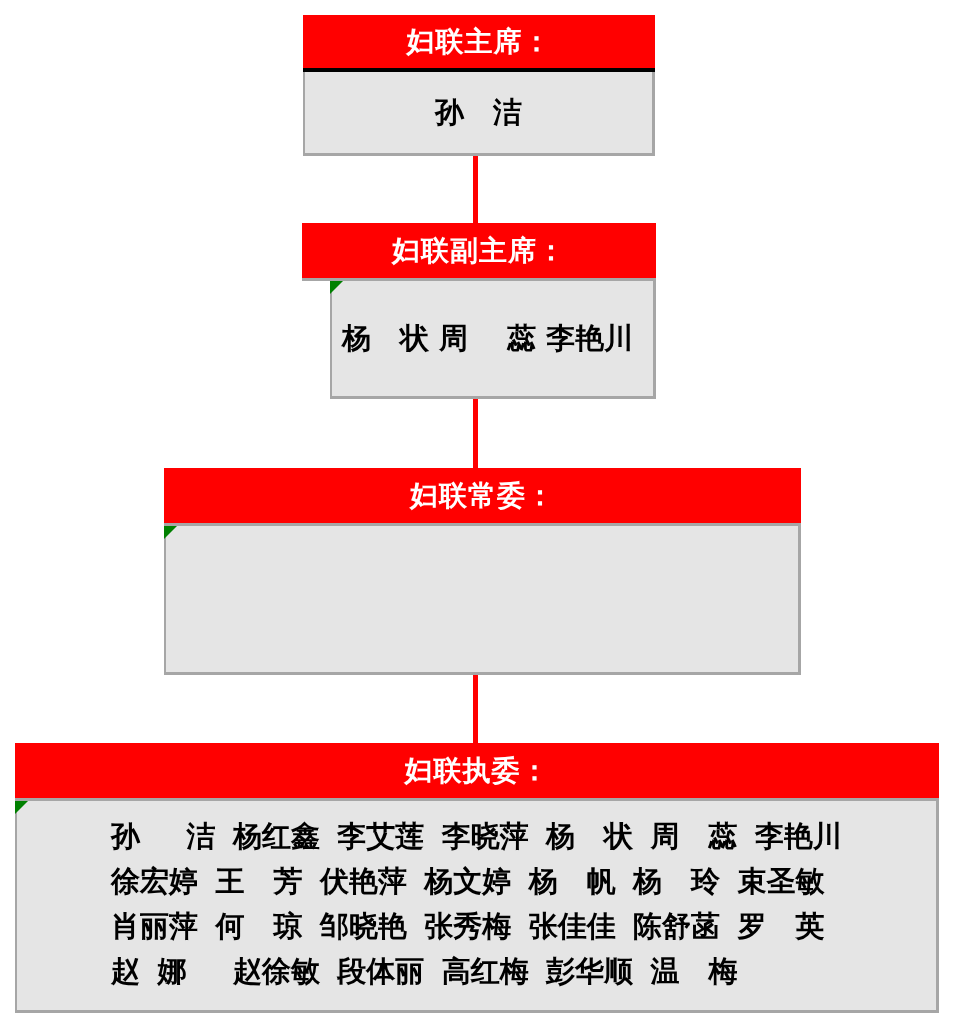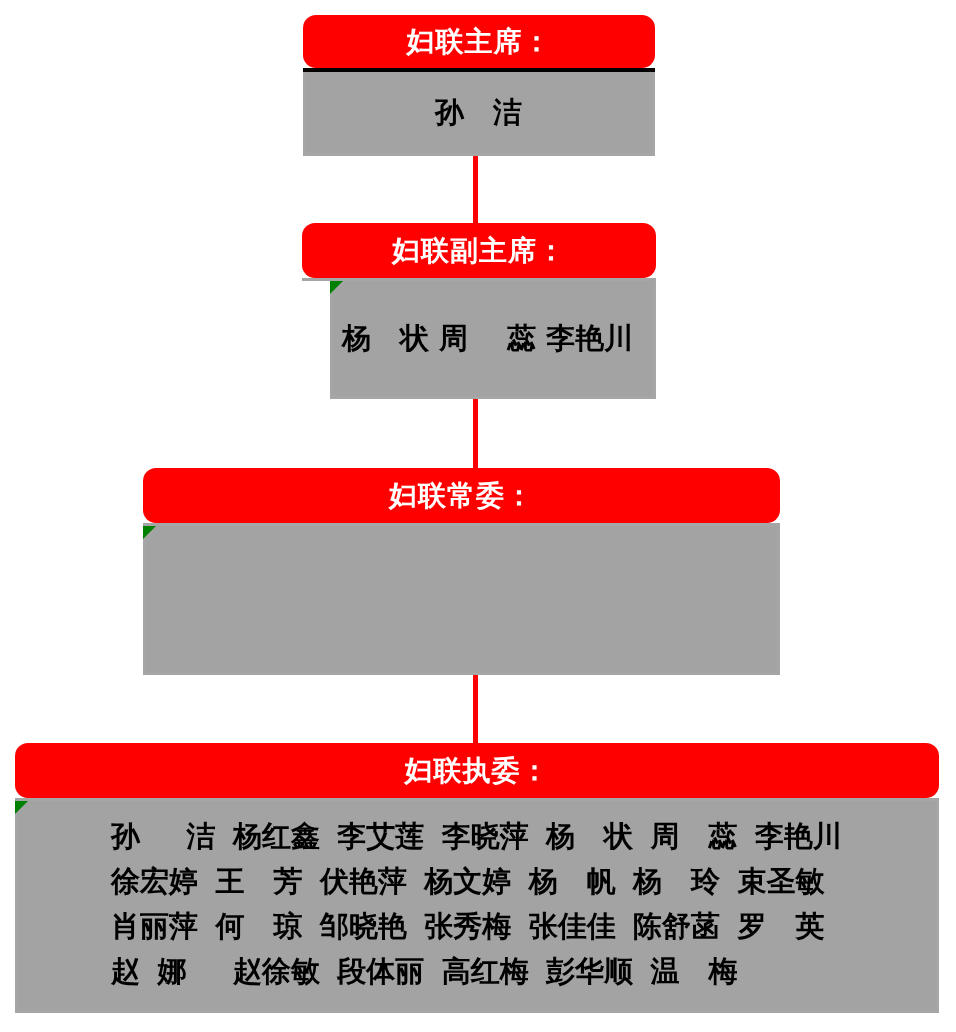--- a/index.html
+++ b/index.html
@@ -23,30 +23,29 @@
   .hdr {
     height: 55px;
     background: #ff0000;
     color: #ffffff;
     display: flex;
     align-items: center;
     justify-content: center;
     font-size: 28px;
     font-weight: bold;
     letter-spacing: 1px;
-    border-radius: 13px;
   }
   .sep {
     height: 3px;
     background: #a6a6a6;
   }
   .bdy {
     flex: 1;
     position: relative;
-    background: #a3a3a3;
+    background: #e5e5e5;
     border: 2px solid #a6a6a6;
     border-top: none;
     border-right-width: 3px;
     border-bottom-width: 3px;
     display: flex;
     align-items: center;
     justify-content: center;
     color: #000000;
     font-size: 29px;
     font-weight: bold;
@@ -66,21 +65,21 @@
   }
   
   .box1 { left: 303px; top: 15px; width: 352px; height: 141px; }
   .box1 .hdr { height: 53px; }
   .box1 .sep { height: 4px; background: #000000; }
   .box1 .inner { text-align: center; }
   
   .box2 { left: 302px; top: 223px; width: 354px; height: 176px; }
   .box2 .bdy { justify-content: flex-start; padding-left: 10px; margin-left: 28px; }
   
-  .box3 { left: 143px; top: 468px; width: 637px; height: 207px; }
+  .box3 { left: 164px; top: 468px; width: 637px; height: 207px; }
   
   .box4 { left: 15px; top: 743px; width: 924px; height: 270px; font-family: Liberation Mono, monospace; }
   
   .connector {
     position: absolute;
     left: 473px;
     width: 5px;
     background: #ff0000;
   }
   .c1 { top: 154px; height: 70px; }

